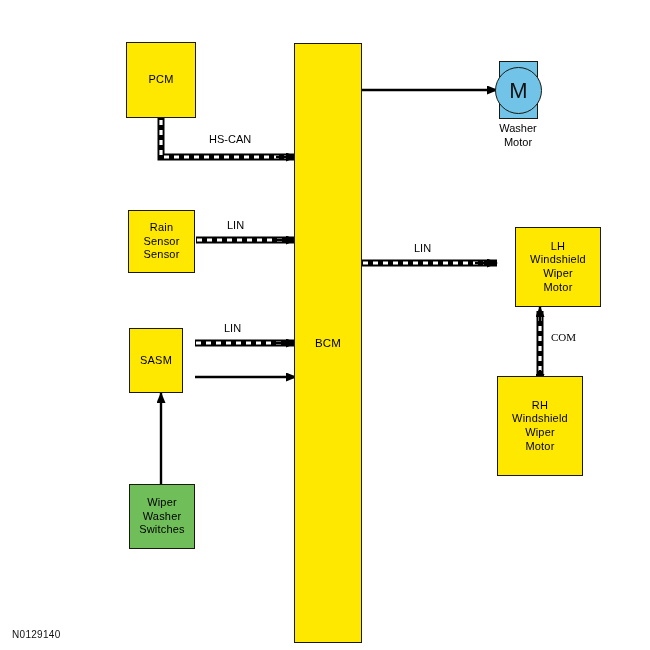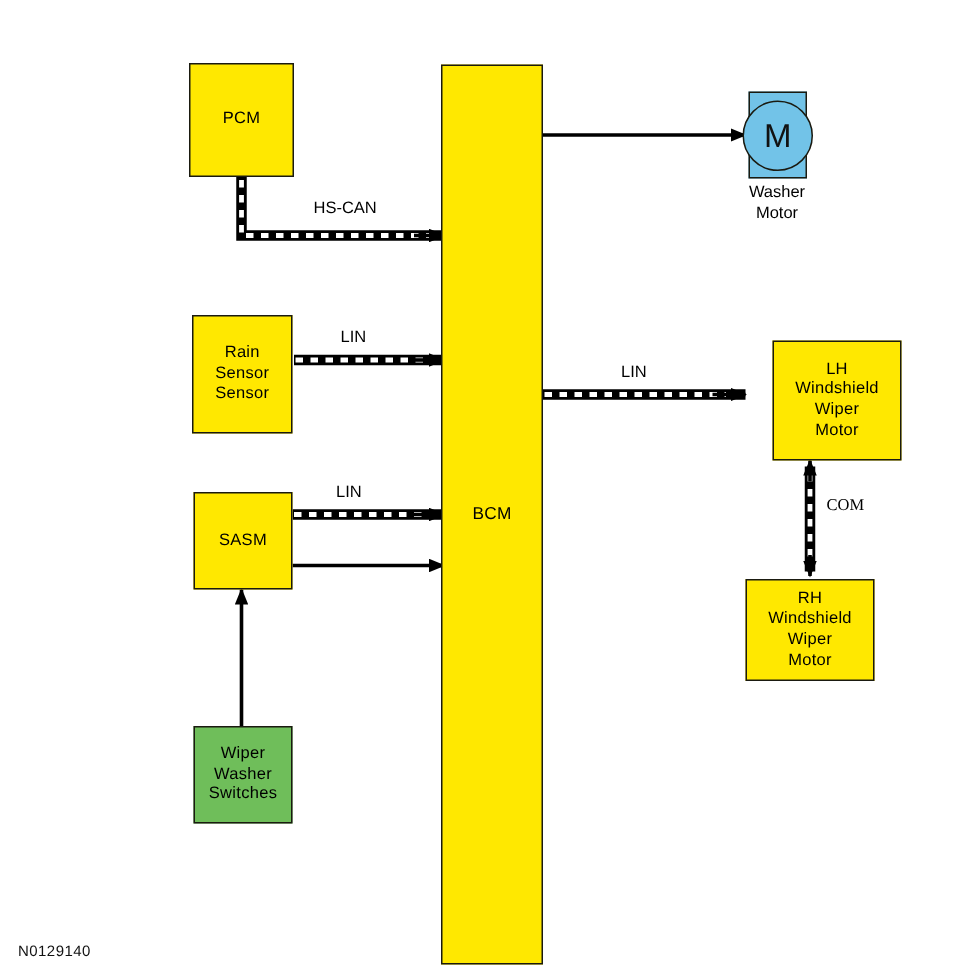--- a/index.html
+++ b/index.html
@@ -141,50 +141,50 @@
   </svg>
 
   <div class="node-box node-yellow" id="node-pcm" style="left:126px; top:42px; width:70px; height:76px;">
     <span class="node-label">PCM</span>
   </div>
 
   <div class="node-box node-yellow" id="node-bcm" style="left:294px; top:43px; width:68px; height:600px;">
     <span class="node-label">BCM</span>
   </div>
 
-  <div class="node-box node-yellow" id="node-rain-sensor-module" style="left:128px; top:210px; width:67px; height:79px;">
+  <div class="node-box node-yellow" id="node-rain-sensor-module" style="left:128px; top:210px; width:67px; height:63px;">
     <span class="node-label">
       <span>Rain</span><br>
       <span>Sensor</span><br>
       <span>Sensor</span>
     </span>
   </div>
 
-  <div class="node-box node-yellow" id="node-sasm" style="left:129px; top:328px; width:66px; height:65px;">
+  <div class="node-box node-yellow" id="node-sasm" style="left:129px; top:328px; width:54px; height:65px;">
     <span class="node-label">SASM</span>
   </div>
 
   <div class="node-box node-green" id="node-wiper-washer-switches" style="left:129px; top:484px; width:66px; height:65px;">
     <span class="node-label">
       <span>Wiper</span><br>
       <span>Washer</span><br>
       <span>Switches</span>
     </span>
   </div>
 
   <div class="node-box node-yellow" id="node-lh-wiper-motor" style="left:497px; top:227px; width:86px; height:80px;margin-left:18px;">
     <span class="node-label">
       <span>LH</span><br>
       <span>Windshield</span><br>
       <span>Wiper</span><br>
       <span>Motor</span>
     </span>
   </div>
 
-  <div class="node-box node-yellow" id="node-rh-wiper-motor" style="left:497px; top:386px; width:86px; height:68px;">
+  <div class="node-box node-yellow" id="node-rh-wiper-motor" style="left:497px; top:376px; width:86px; height:100px;">
     <span class="node-label">
       <span>RH</span><br>
       <span>Windshield</span><br>
       <span>Wiper</span><br>
       <span>Motor</span>
     </span>
   </div>
 
   <div class="motor-rect" id="washer-pump-rect" style="left:499px; top:61px; width:39px; height:58px;"></div>
   <div class="motor-circle" id="washer-pump-circle" style="left:495px; top:67px; width:47px; height:47px;">

